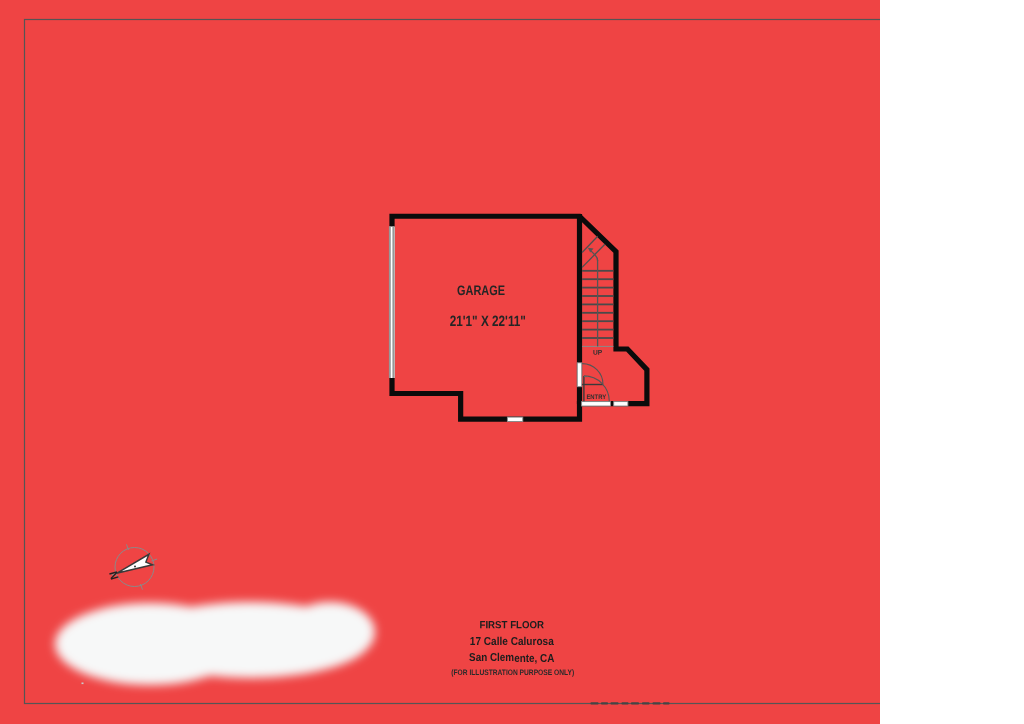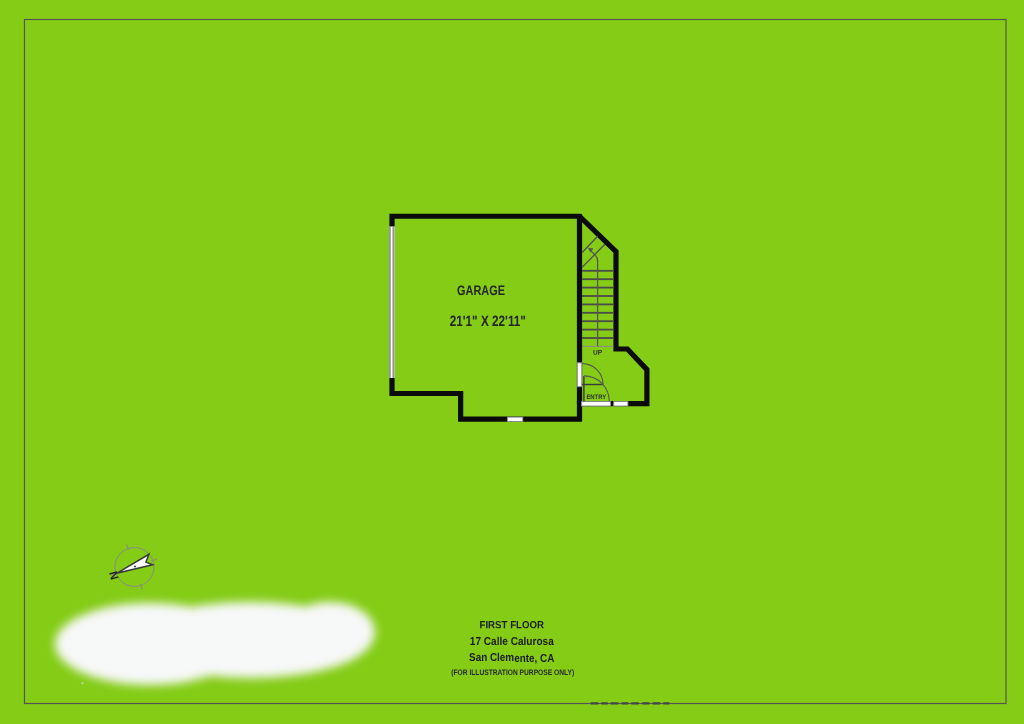--- a/index.html
+++ b/index.html
@@ -1,16 +1,16 @@
 <!DOCTYPE html>
 <html><head>
 <meta charset="utf-8">
 <style>
   html,body{margin:0;padding:0;background:#ffffff;}
-  .page{position:relative;width:1024px;height:724px;background:#84cc16;overflow:hidden;
+  .page{position:relative;width:880px;height:724px;background:#ef4444;overflow:hidden;
         font-family:"Liberation Sans", sans-serif;}
 </style>
 </head>
 <body>
 <div class="page">
 <svg width="1024" height="724" viewBox="0 0 1024 724" xmlns="http://www.w3.org/2000/svg">
 
 <defs>
         <filter id="smear" x="-30%" y="-30%" width="160%" height="160%">
           <feGaussianBlur stdDeviation="5"></feGaussianBlur>

